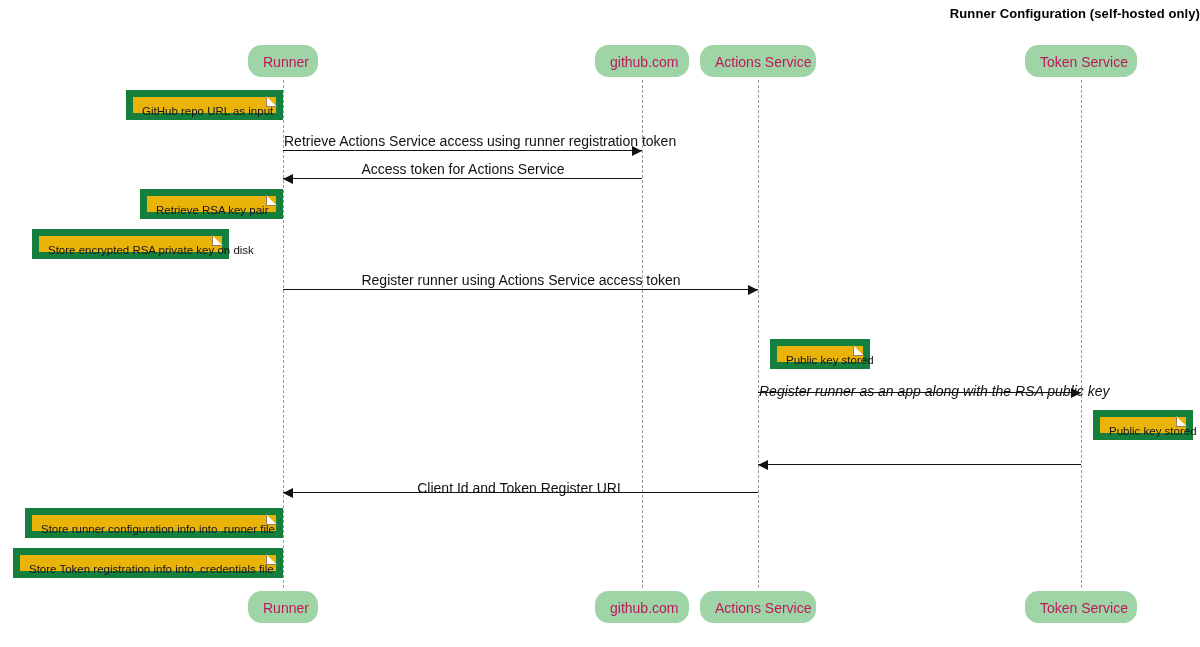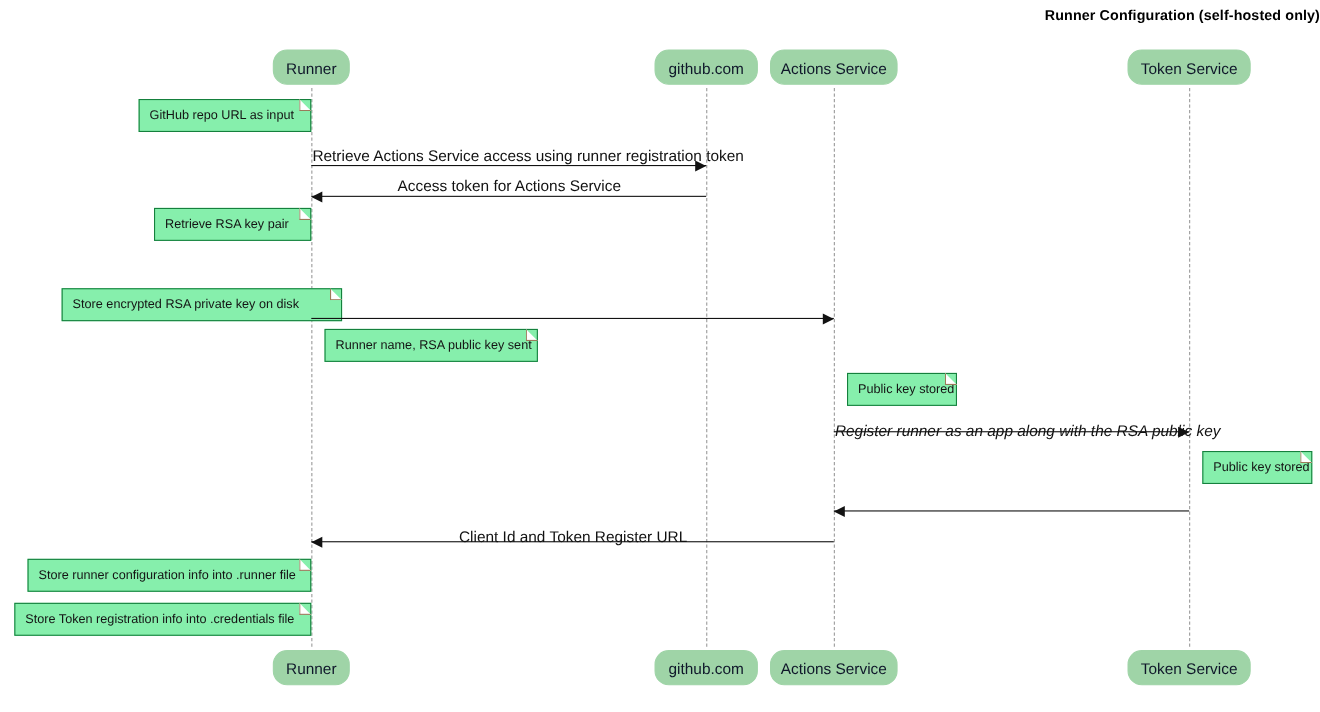--- a/index.html
+++ b/index.html
@@ -33,30 +33,31 @@
     top: 80px;
     height: 508px;
   }
   .participant {
     position: absolute;
     background: #9FD4A7;
     border: 1px solid #9FD4A7;
     border-radius: 13px;
     height: 32px;
     line-height: 32px;
-    text-align: center;
+    text-align: left;
     font-size: 14px;
-    color: #0f172a;
+    color: #be185d;
     box-sizing: border-box;
     white-space: nowrap;
+    padding-left: 14px;
   }
   .note {
     position: absolute;
-    background: #86efac;
-    border: 1px solid #15803d;
+    background: #eab308;
+    border: 7px solid #15803d;
     box-sizing: border-box;
     font-size: 11.5px;
     color: #141414;
     height: 30px;
     line-height: 28px;
     padding: 0 9px;
     white-space: nowrap;
   }
   .note::after {
     content: "";
@@ -130,30 +131,28 @@
   <div class="arrowhead right" style="left:632px; top:146px;"></div>
 
   <div class="msg-label" style="left:284px; top:161px; width:358px;">Access token for Actions Service</div>
   <div class="msg" style="left:283px; top:178px; width:359px;"></div>
   <div class="arrowhead left" style="left:283px; top:174px;"></div>
 
   <div class="note" style="left:140px; top:189px; width:143px;">
     <span>Retrieve RSA key pair</span>
   </div>
 
-  <div class="note" style="left:56px; top:229px; width:255px;margin-top:33px;">
+  <div class="note" style="left:32px; top:229px; width:197px;">
     <span>Store encrypted RSA private key on disk</span>
   </div>
 
+  <div class="msg-label" style="left:284px; top:272px; width:474px;">Register runner using Actions Service access token</div>
   <div class="msg" style="left:283px; top:289px; width:475px;"></div>
   <div class="arrowhead right" style="left:748px; top:285px;"></div>
 
-  <div class="note" style="left:295px; top:299px; width:194px;">
-    <span>Runner name, RSA public key sent</span>
-  </div>
 
   <div class="note" style="left:770px; top:339px; width:100px;">
     <span>Public key stored</span>
   </div>
 
   <div class="msg-label" style="left:759px; top:383px; width:322px;font-style:italic;">Register runner as an app along with the RSA public key</div>
   <div class="msg" style="left:758px; top:392px; width:323px;"></div>
   <div class="arrowhead right" style="left:1071px; top:388px;"></div>
 
   <div class="note" style="left:1093px; top:410px; width:100px;">

